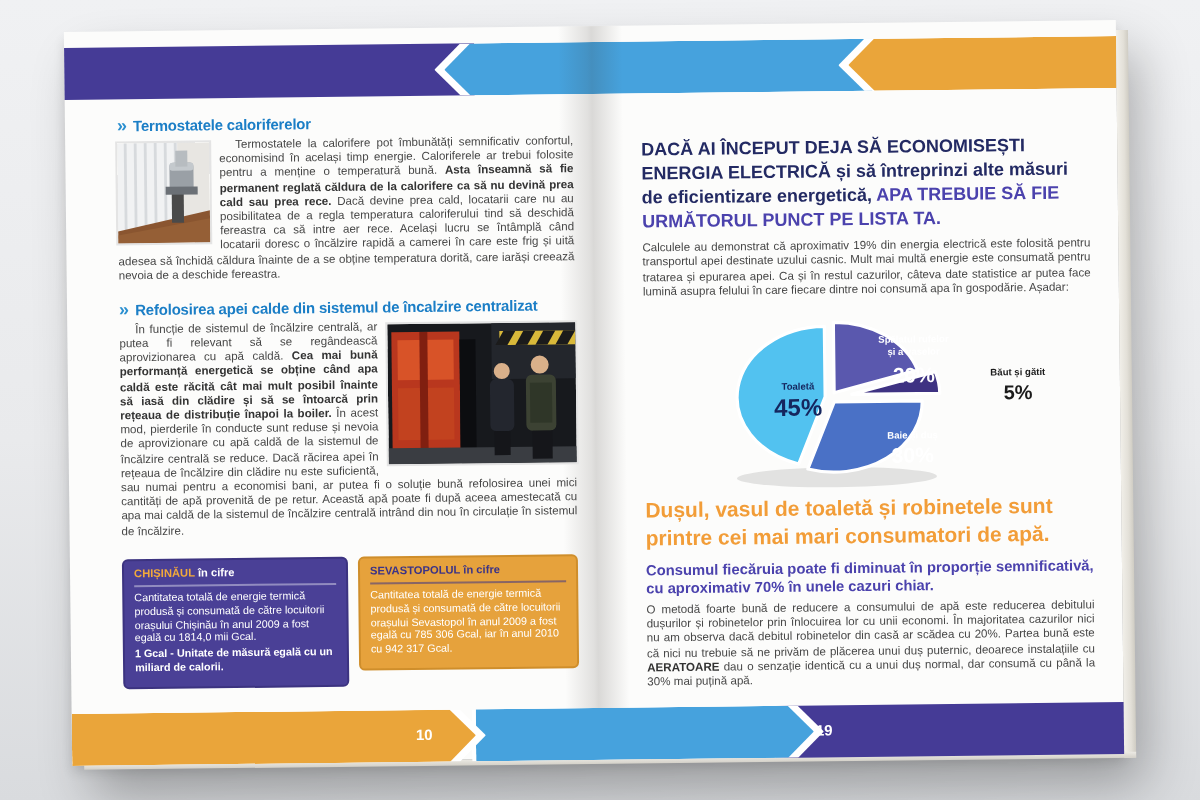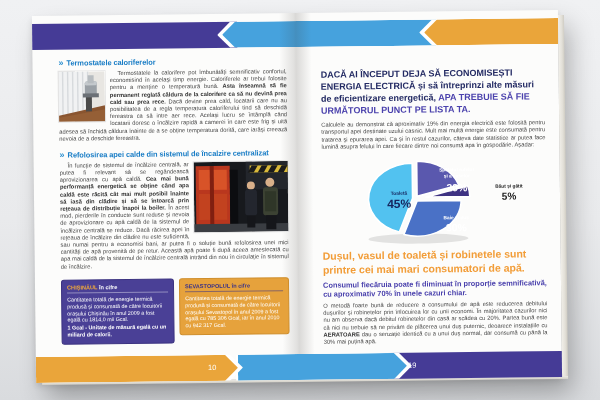--- a/index.html
+++ b/index.html
@@ -16,21 +16,21 @@
   .gutter{position:absolute;left:247px;top:0;bottom:0;width:32px;pointer-events:none;
         background:linear-gradient(to right,rgba(0,0,0,0) 0%,rgba(60,55,50,0.14) 45%,rgba(60,55,50,0.18) 52%,rgba(0,0,0,0) 100%);}
 
   
   .band{position:absolute;left:0;width:526px;height:26px;}
   .band-top{top:8px;} .band-bottom{top:341px;}
   .seg{position:absolute;top:0;height:100%;}
   .tipL{clip-path:polygon(0 50%, 13px 0, 100% 0, 100% 100%, 13px 100%);}
   .tipR{clip-path:polygon(0 0, calc(100% - 13px) 0, 100% 50%, calc(100% - 13px) 100%, 0 100%);}
   .pgnum{position:absolute;top:0;height:26px;line-height:26px;color:#fff;
-         font-size:7.5px;font-weight:normal;}
+         font-size:7.5px;font-weight:bold;}
 
   
   .left-content{position:absolute;left:26px;top:42px;width:228px;}
   .sec-head{display:flex;align-items:baseline;gap:4px;margin:0 0 3px 0;white-space:nowrap;}
   .chev{color:#2a8fd0;font-size:9px;font-weight:bold;letter-spacing:-1px;}
   .sec-title{color:#1b7ec6;font-size:7.5px;font-weight:bold;letter-spacing:-0.1px;}
   .body-txt{font-size:5.8px;line-height:1.24;color:#474747;text-align:justify;}
   .body-txt .ind{display:inline-block;width:8px;}
   .b{font-weight:bold;color:#333;}
   .photo1{float:left;width:46px;height:50px;margin:1px 5px 2px 0;

